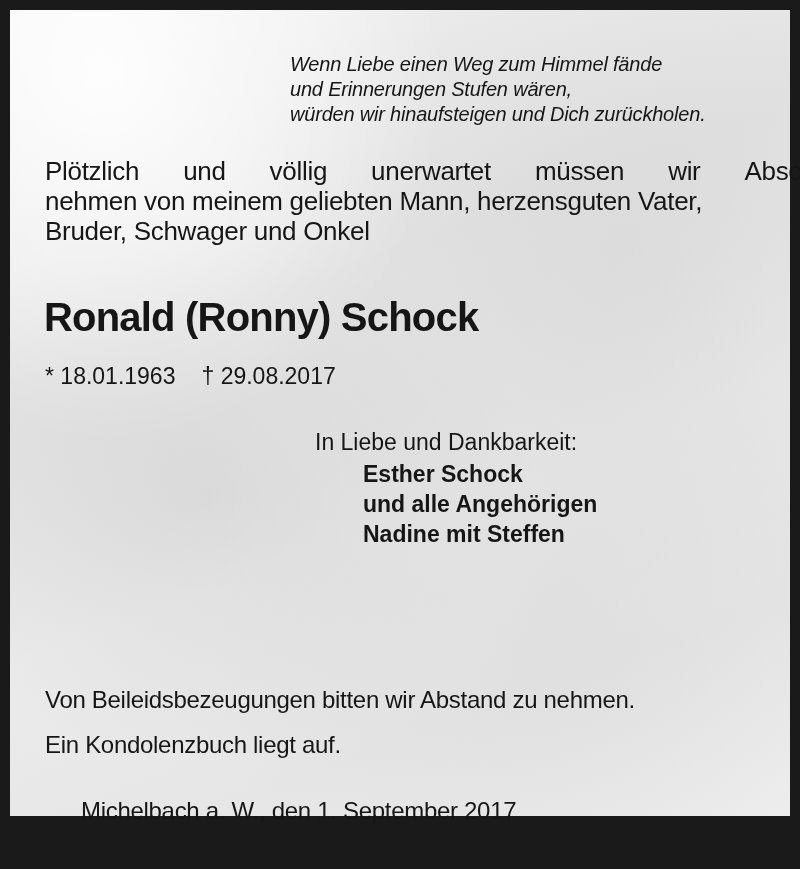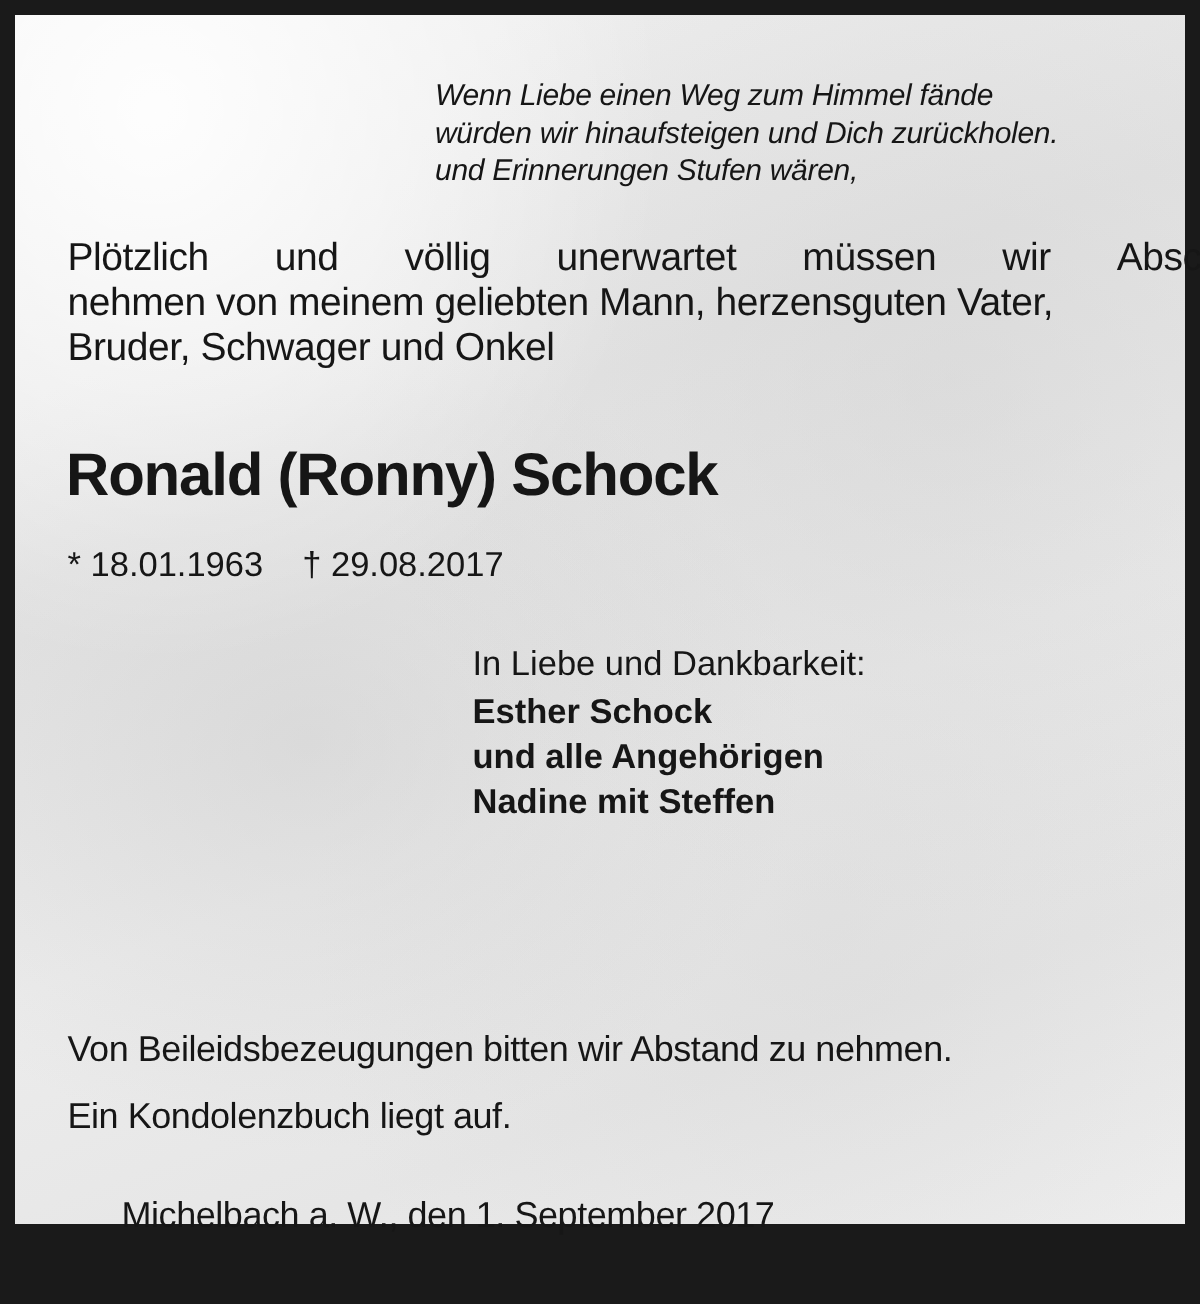--- a/index.html
+++ b/index.html
@@ -66,21 +66,21 @@
       font-size: 23px;
       line-height: 28px;
       white-space: nowrap;
     }
     .family .names {
       margin-top: 3px;
       font-size: 23px;
       font-weight: bold;
       line-height: 30px;
     }
-    .family .names div { white-space: nowrap; }
+    .family .names div { white-space: nowrap; margin-left: 48px; }
     .service {
       position: absolute;
       left: 35px; top: 571px;
       font-size: 24px;
       line-height: 31px;
       letter-spacing: -0.3px;
     }
     .service div, .note div, .place-date { white-space: nowrap; }
     .note1 {
       position: absolute;
@@ -98,22 +98,22 @@
       font-size: 24px; line-height: 30px; letter-spacing: -0.3px; margin-left: 36px;
     }
   </style>
 </head>
 <body>
 
 <div class="card">
 
   <div class="poem">
     <div>Wenn Liebe einen Weg zum Himmel fände</div>
+    <div>und Erinnerungen Stufen wären,</div>
     <div>würden wir hinaufsteigen und Dich zurückholen.</div>
-    <div>und Erinnerungen Stufen wären,</div>
   </div>
 
   <div class="intro">
     <div class="j">
       <span>Plötzlich</span>
       <span>und</span>
       <span>völlig</span>
       <span>unerwartet</span>
       <span>müssen</span>
       <span>wir</span>

